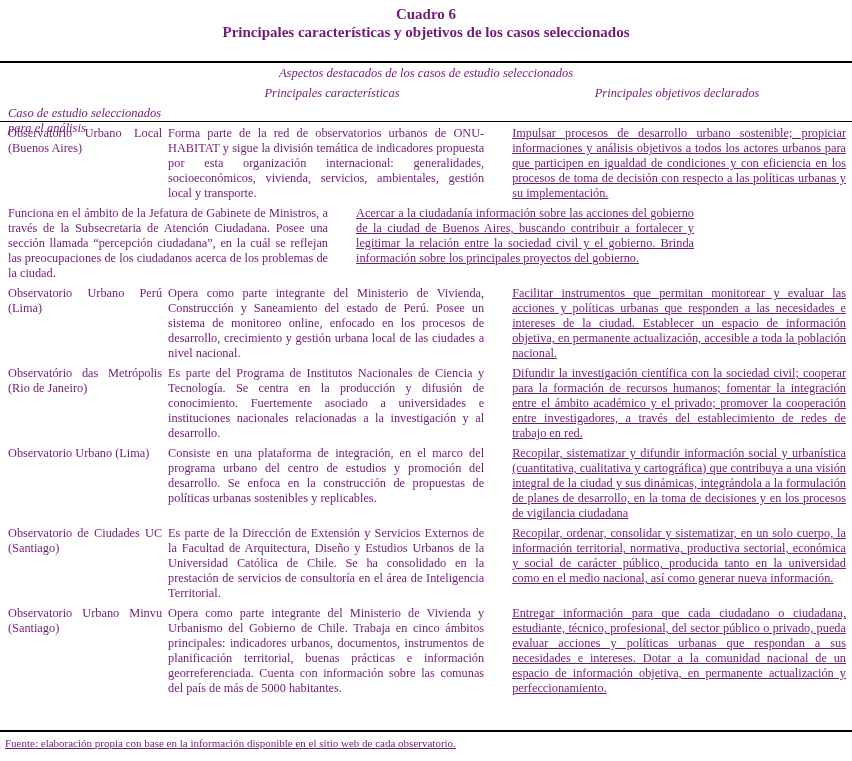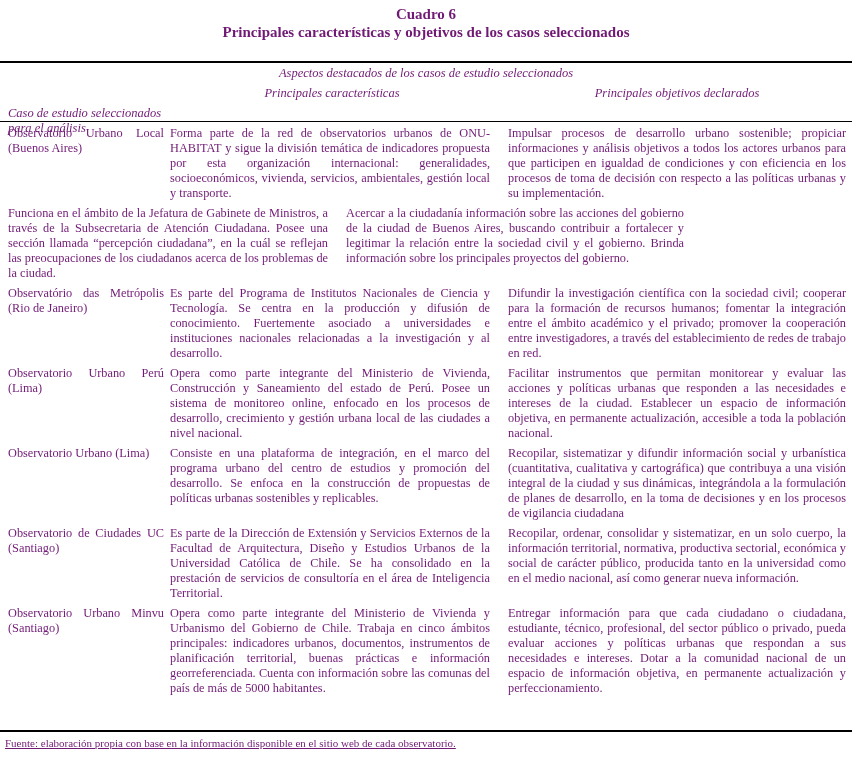--- a/index.html
+++ b/index.html
@@ -77,22 +77,23 @@
     padding-right: 6px;
     box-sizing: border-box;
     text-align: justify;
   }
   .cell-char {
     width: 320px;
     text-align: justify;
   }
   .cell-obj {
     width: 338px;
-    margin-left: 18px;
+    margin-left: 28px;
     text-align: justify;
+    text-decoration: underline;
   }
   .source-note {
     position: absolute;
     top: 737px;
     left: 5px;
     width: 840px;
     font-size: 11px;
     text-decoration: underline;
   }
 </style>
@@ -122,28 +123,28 @@
       <div class="trow">
         <div class="cell-case">Observatorio Urbano Local (Buenos Aires)</div>
         <div class="cell-char">Forma parte de la red de observatorios urbanos de ONU-HABITAT y sigue la división temática de indicadores propuesta por esta organización internacional: generalidades, socioeconómicos, vivienda, servicios, ambientales, gestión local y transporte.</div>
         <div class="cell-obj">Impulsar procesos de desarrollo urbano sostenible; propiciar informaciones y análisis objetivos a todos los actores urbanos para que participen en igualdad de condiciones y con eficiencia en los procesos de toma de decisión con respecto a las políticas urbanas y su implementación.</div>
       </div>
       <div class="trow">
         <div class="cell-char">Funciona en el ámbito de la Jefatura de Gabinete de Ministros, a través de la Subsecretaria de Atención Ciudadana. Posee una sección llamada “percepción ciudadana”, en la cuál se reflejan las preocupaciones de los ciudadanos acerca de los problemas de la ciudad.</div>
         <div class="cell-obj">Acercar a la ciudadanía información sobre las acciones del gobierno de la ciudad de Buenos Aires, buscando contribuir a fortalecer y legitimar la relación entre la sociedad civil y el gobierno. Brinda información sobre los principales proyectos del gobierno.</div>
       </div>
       <div class="trow">
+        <div class="cell-case">Observatorio Urbano Perú (Lima)</div>
+        <div class="cell-char">Opera como parte integrante del Ministerio de Vivienda, Construcción y Saneamiento del estado de Perú. Posee un sistema de monitoreo online, enfocado en los procesos de desarrollo, crecimiento y gestión urbana local de las ciudades a nivel nacional.</div>
+        <div class="cell-obj">Facilitar instrumentos que permitan monitorear y evaluar las acciones y políticas urbanas que responden a las necesidades e intereses de la ciudad. Establecer un espacio de información objetiva, en permanente actualización, accesible a toda la población nacional.</div>
+      </div>
+      <div class="trow">
         <div class="cell-case">Observatório das Metrópolis (Rio de Janeiro)</div>
         <div class="cell-char">Es parte del Programa de Institutos Nacionales de Ciencia y Tecnología. Se centra en la producción y difusión de conocimiento. Fuertemente asociado a universidades e instituciones nacionales relacionadas a la investigación y al desarrollo.</div>
         <div class="cell-obj">Difundir la investigación científica con la sociedad civil; cooperar para la formación de recursos humanos; fomentar la integración entre el ámbito académico y el privado; promover la cooperación entre investigadores, a través del establecimiento de redes de trabajo en red.</div>
-      </div>
-      <div class="trow">
-        <div class="cell-case">Observatorio Urbano Perú (Lima)</div>
-        <div class="cell-char">Opera como parte integrante del Ministerio de Vivienda, Construcción y Saneamiento del estado de Perú. Posee un sistema de monitoreo online, enfocado en los procesos de desarrollo, crecimiento y gestión urbana local de las ciudades a nivel nacional.</div>
-        <div class="cell-obj">Facilitar instrumentos que permitan monitorear y evaluar las acciones y políticas urbanas que responden a las necesidades e intereses de la ciudad. Establecer un espacio de información objetiva, en permanente actualización, accesible a toda la población nacional.</div>
       </div>
       <div class="trow">
         <div class="cell-case">Observatorio Urbano (Lima)</div>
         <div class="cell-char">Consiste en una plataforma de integración, en el marco del programa urbano del centro de estudios y promoción del desarrollo. Se enfoca en la construcción de propuestas de políticas urbanas sostenibles y replicables.</div>
         <div class="cell-obj">Recopilar, sistematizar y difundir información social y urbanística (cuantitativa, cualitativa y cartográfica) que contribuya a una visión integral de la ciudad y sus dinámicas, integrándola a la formulación de planes de desarrollo, en la toma de decisiones y en los procesos de vigilancia ciudadana</div>
       </div>
       <div class="trow">
         <div class="cell-case">Observatorio de Ciudades UC (Santiago)</div>
         <div class="cell-char">Es parte de la Dirección de Extensión y Servicios Externos de la Facultad de Arquitectura, Diseño y Estudios Urbanos de la Universidad Católica de Chile. Se ha consolidado en la prestación de servicios de consultoría en el área de Inteligencia Territorial.</div>
         <div class="cell-obj">Recopilar, ordenar, consolidar y sistematizar, en un solo cuerpo, la información territorial, normativa, productiva sectorial, económica y social de carácter público, producida tanto en la universidad como en el medio nacional, así como generar nueva información.</div>

